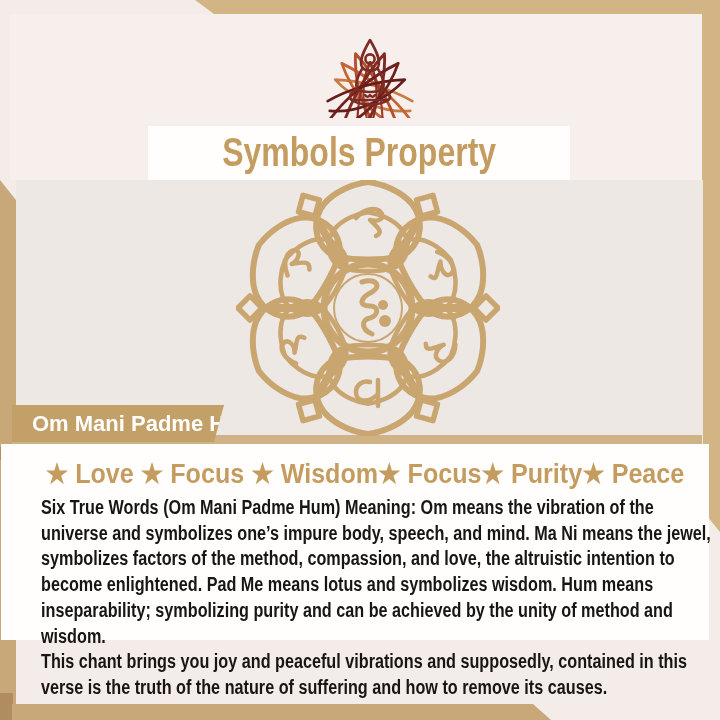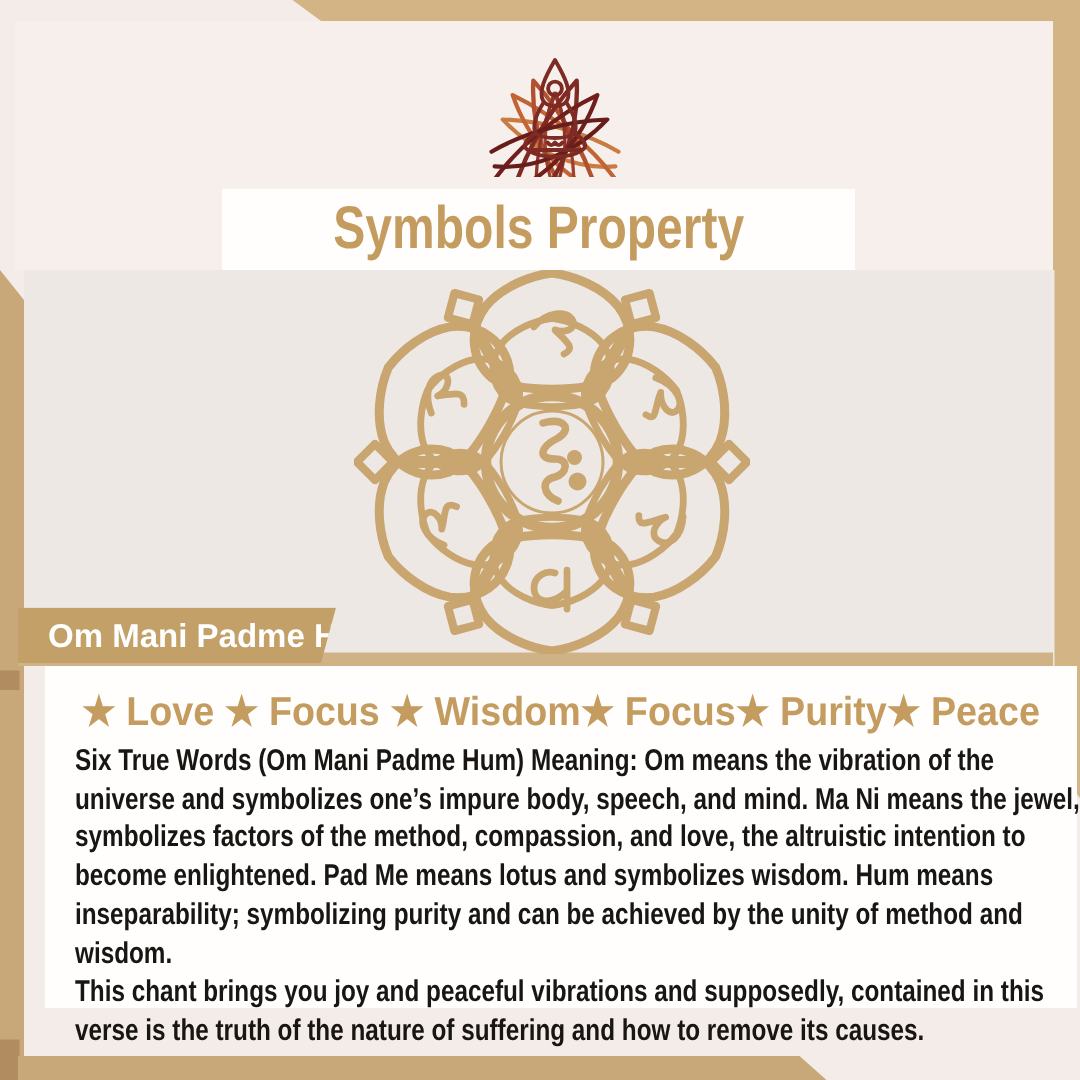--- a/index.html
+++ b/index.html
@@ -39,22 +39,22 @@
     background:var(--mid-bg,#eee8e4);}
   .tan-rule{position:absolute;left:12px;top:435px;width:690px;height:9px;
     background:var(--rule-tan,#cfb286);}
   .mandala-svg{position:absolute;left:236px;top:180px;width:264px;height:256px;}
   .mantra-badge{position:absolute;left:12px;top:405px;width:212px;height:37px;
     background:var(--badge-tan,#c2a067);
     clip-path:polygon(0 0,212px 0,202px 37px,0 37px);}
   .mantra-badge .badge-label{display:block;padding-left:20px;line-height:37px;
     font-size:22px;font-weight:700;color:#fff;white-space:nowrap;}
   
-  .white-panel{position:absolute;left:30px;top:444px;width:688px;height:228px;
-    background:var(--panel-white,#fffefd);}
+  .white-panel{position:absolute;left:1px;top:444px;width:688px;height:196px;
+    background:var(--panel-white,#fffefd);padding-left:20px;}
   .keywords-line{margin-top:14px;text-align:center;font-size:27px;font-weight:700;
     color:var(--gold-text,#c8a35e);transform:scaleX(0.93);white-space:nowrap;}
   .body-lines{margin-left:20px;margin-top:5px;width:860px;
     transform:scaleX(0.81);transform-origin:0 0;}
   .body-line{white-space:nowrap;font-size:20px;font-weight:700;
     line-height:25.7px;color:var(--body-text,#181512);}
 </style>
 </head>
 <body>
 

